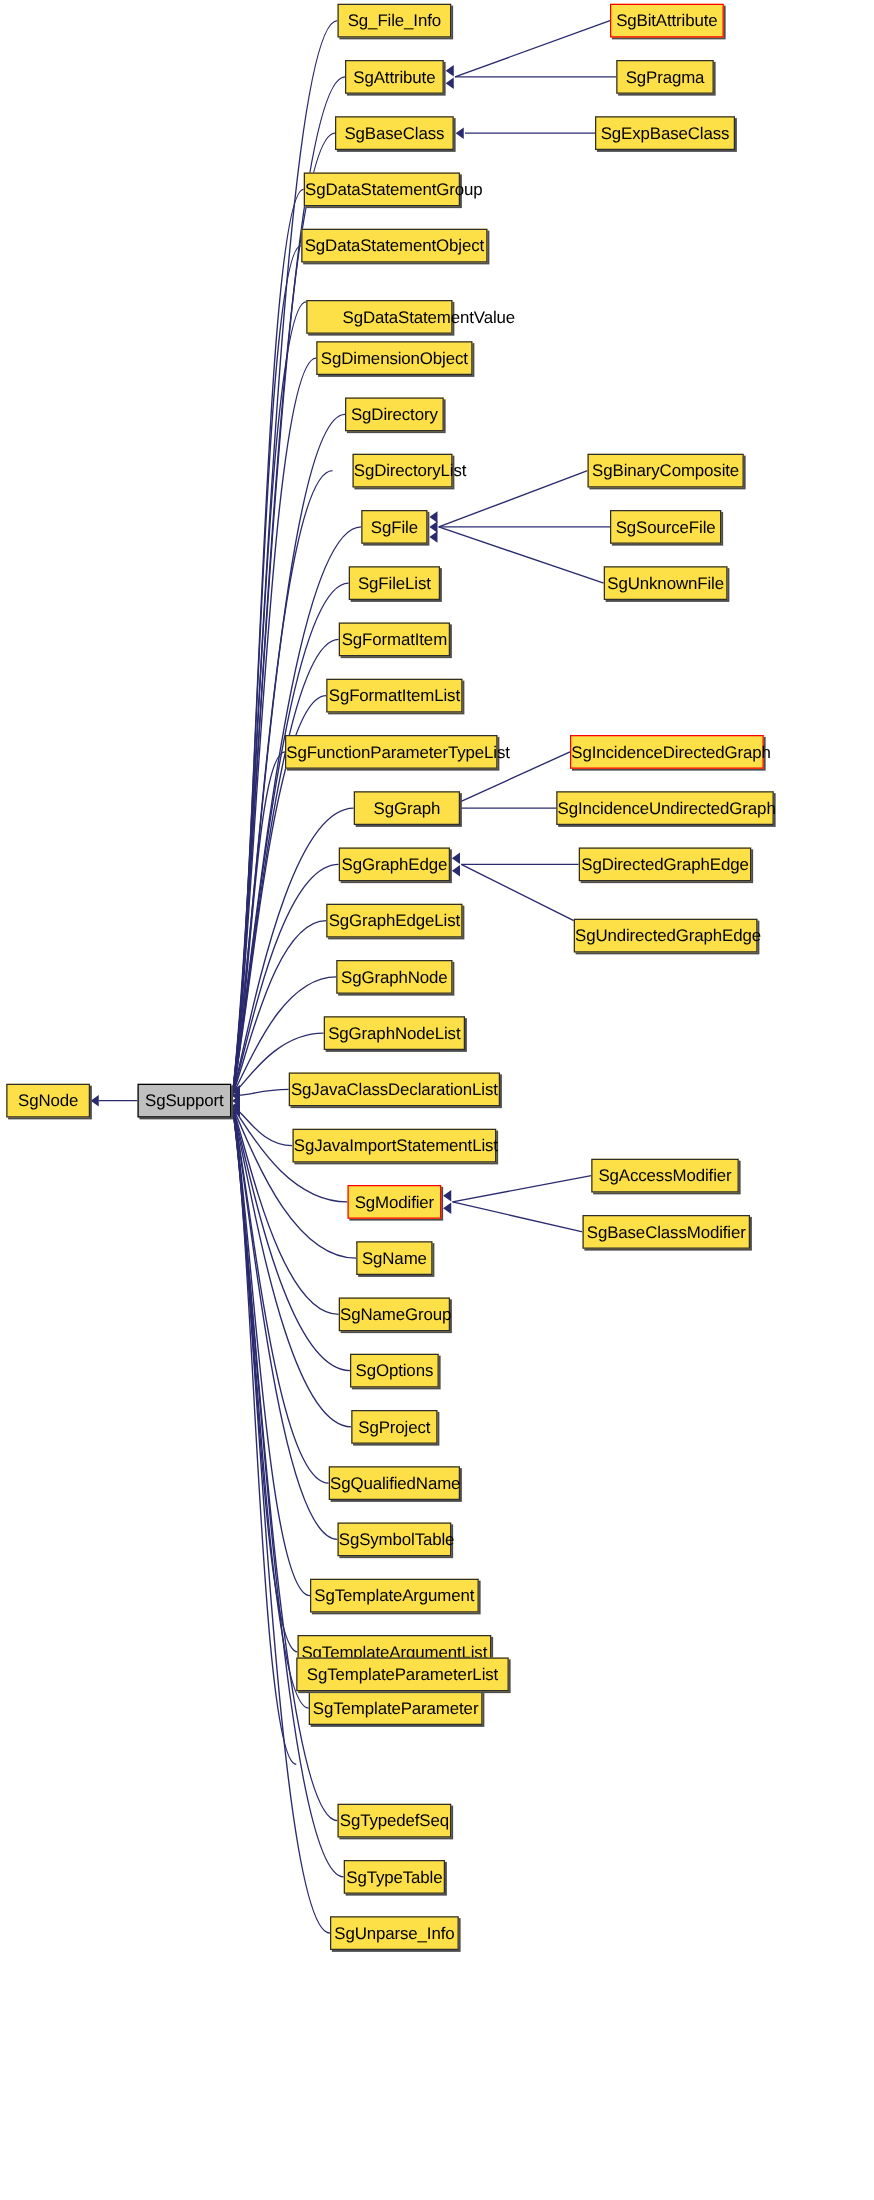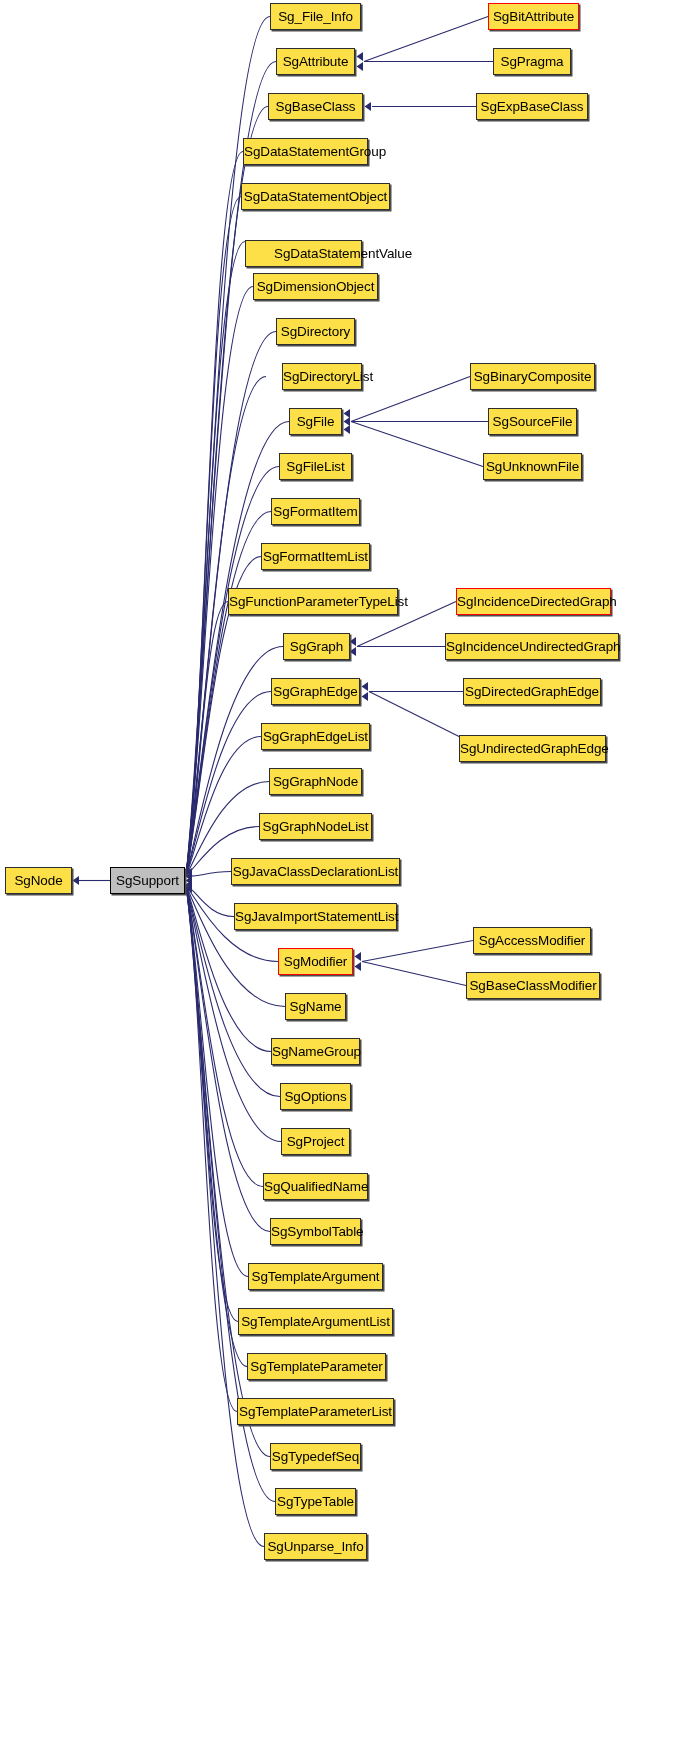--- a/index.html
+++ b/index.html
@@ -138,38 +138,38 @@
       <div class="node" style="left: 241px; top: 183px; width: 149px;">SgDataStatementObject</div>
       <div class="node" style="left: 245px; top: 240px; width: 117px; padding-left: 28px;">SgDataStatementValue</div>
       <div class="node" style="left: 253px; top: 273px; width: 125px;">SgDimensionObject</div>
       <div class="node" style="left: 276px; top: 318px; width: 79px;">SgDirectory</div>
       <div class="node" style="left: 266px; top: 363px; width: 80px; margin-left: 16px;">SgDirectoryList</div>
       <div class="node" style="left: 289px; top: 408px; width: 53px;">SgFile</div>
       <div class="node" style="left: 279px; top: 453px; width: 73px;">SgFileList</div>
       <div class="node" style="left: 271px; top: 498px; width: 89px;">SgFormatItem</div>
       <div class="node" style="left: 261px; top: 543px; width: 109px;">SgFormatItemList</div>
       <div class="node" style="left: 228px; top: 588px; width: 170px;">SgFunctionParameterTypeList</div>
-      <div class="node" style="left: 283px; top: 633px; width: 67px;">SgGraph</div>
+      <div class="node" style="left: 283px; top: 633px; width: 85px;">SgGraph</div>
       <div class="node" style="left: 271px; top: 678px; width: 89px;">SgGraphEdge</div>
       <div class="node" style="left: 261px; top: 723px; width: 109px;">SgGraphEdgeList</div>
       <div class="node" style="left: 269px; top: 768px; width: 93px;">SgGraphNode</div>
       <div class="node" style="left: 259px; top: 813px; width: 113px;">SgGraphNodeList</div>
       <div class="node" style="left: 231px; top: 858px; width: 169px;">SgJavaClassDeclarationList</div>
       <div class="node" style="left: 234px; top: 903px; width: 163px;">SgJavaImportStatementList</div>
       <div class="node highlight" style="left: 278px; top: 948px; width: 75px;">SgModifier</div>
       <div class="node" style="left: 285px; top: 993px; width: 61px;">SgName</div>
       <div class="node" style="left: 271px; top: 1038px; width: 89px;">SgNameGroup</div>
       <div class="node" style="left: 280px; top: 1083px; width: 71px;">SgOptions</div>
       <div class="node" style="left: 281px; top: 1128px; width: 69px;">SgProject</div>
       <div class="node" style="left: 263px; top: 1173px; width: 105px;">SgQualifiedName</div>
       <div class="node" style="left: 270px; top: 1218px; width: 91px;">SgSymbolTable</div>
       <div class="node" style="left: 248px; top: 1263px; width: 135px;">SgTemplateArgument</div>
       <div class="node" style="left: 238px; top: 1308px; width: 155px;">SgTemplateArgumentList</div>
       <div class="node" style="left: 247px; top: 1353px; width: 139px;">SgTemplateParameter</div>
-      <div class="node" style="left: 237px; top: 1398px; width: 157px;">SgTemplateParameterList</div>
+      <div class="node" style="left: 237px; top: 1326px; width: 170px;">SgTemplateParameterList</div>
       <div class="node" style="left: 270px; top: 1443px; width: 91px;">SgTypedefSeq</div>
       <div class="node" style="left: 275px; top: 1488px; width: 81px;">SgTypeTable</div>
       <div class="node" style="left: 264px; top: 1533px; width: 103px;">SgUnparse_Info</div>
       <div class="node highlight" style="left: 488px; top: 3px; width: 91px;">SgBitAttribute</div>
       <div class="node" style="left: 493px; top: 48px; width: 78px;">SgPragma</div>
       <div class="node" style="left: 476px; top: 93px; width: 112px;">SgExpBaseClass</div>
       <div class="node" style="left: 470px; top: 363px; width: 125px;">SgBinaryComposite</div>
       <div class="node" style="left: 488px; top: 408px; width: 89px;">SgSourceFile</div>
       <div class="node" style="left: 483px; top: 453px; width: 99px;">SgUnknownFile</div>
       <div class="node highlight" style="left: 456px; top: 588px; width: 155px;">SgIncidenceDirectedGraph</div>

